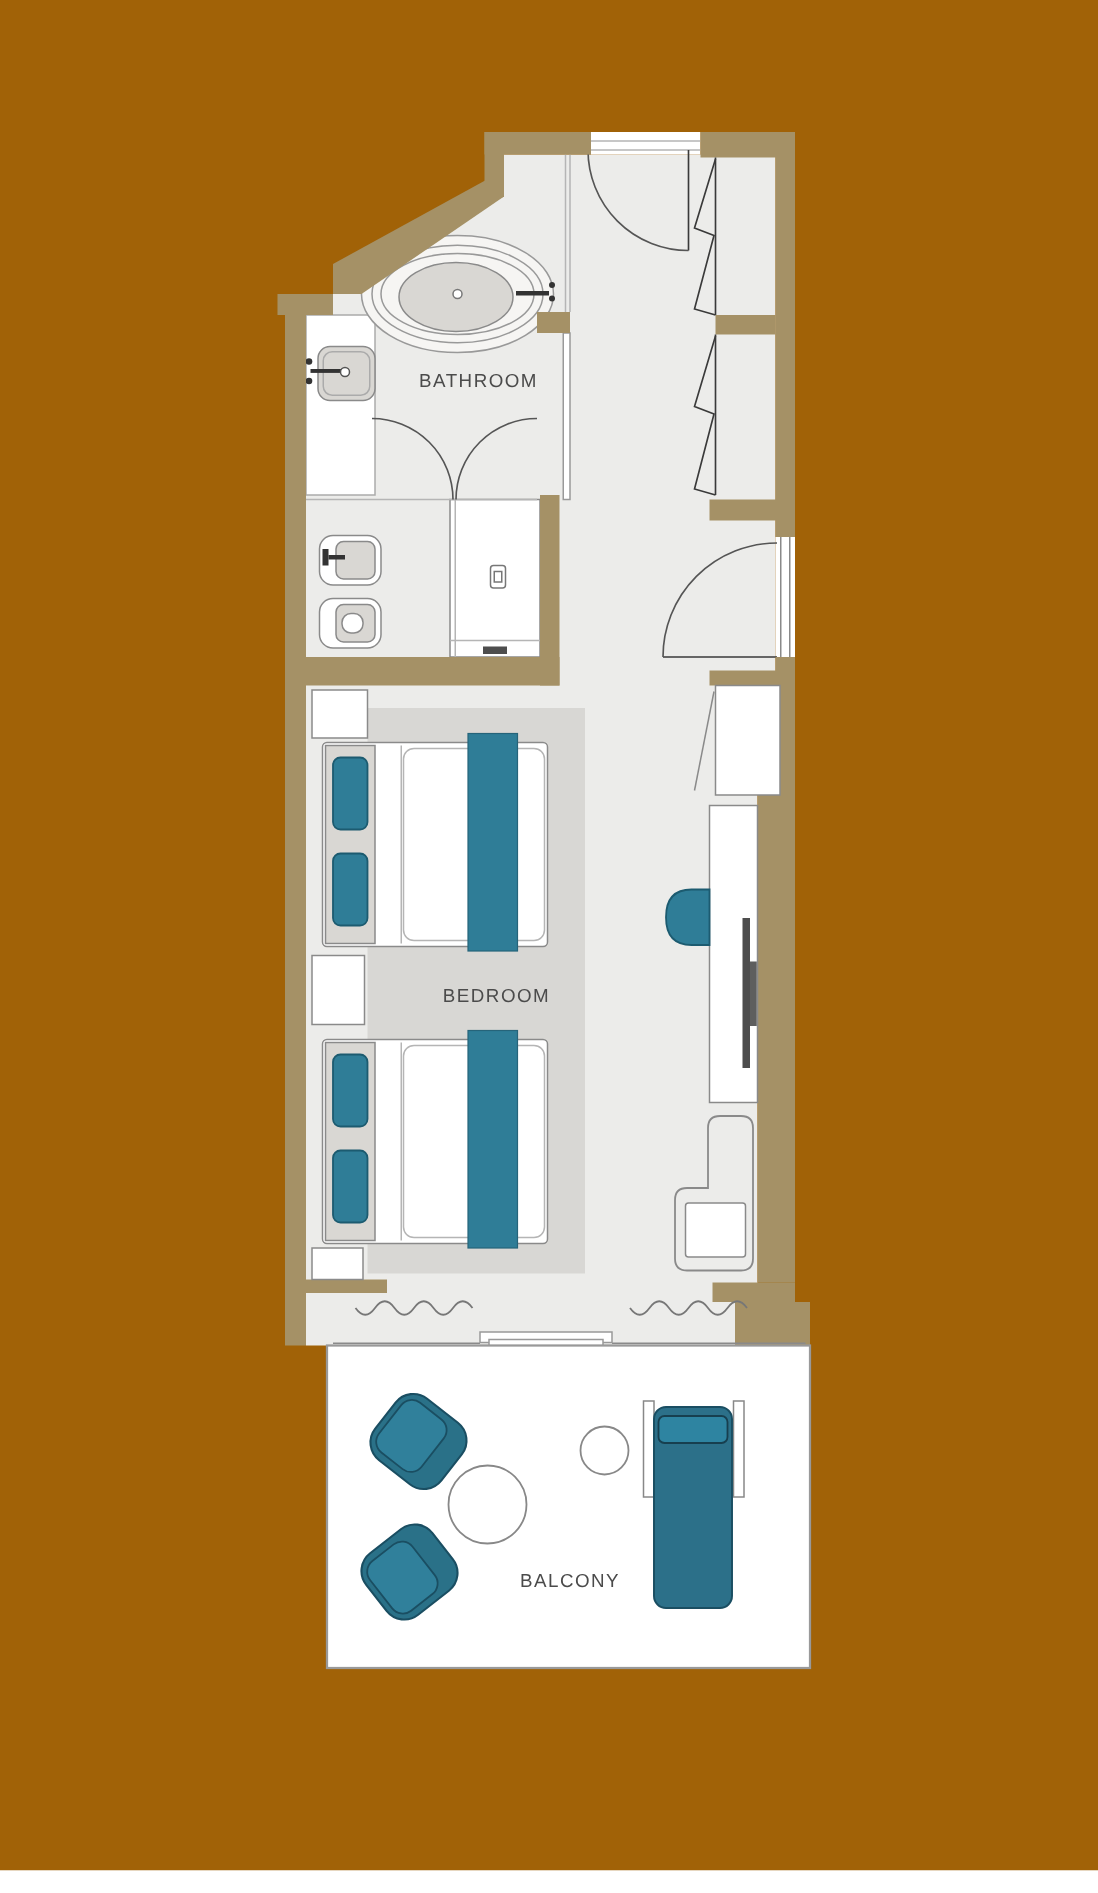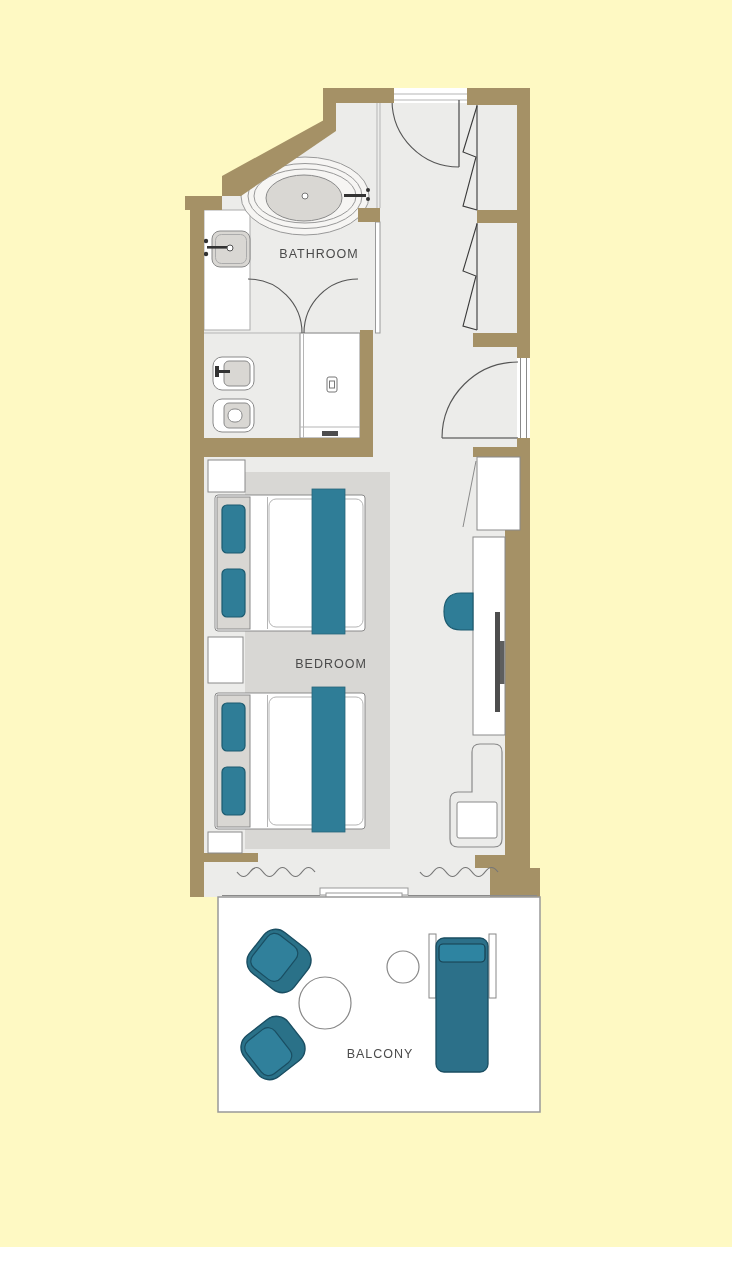--- a/index.html
+++ b/index.html
@@ -1,21 +1,21 @@
 <!DOCTYPE html>
 <html style="--wall: #A59166; --floor: #ECECEA; --rug: #D8D7D4; --fixture: #D9D7D3; --teal: #2F7D97; --tealDark: #1C5B70; --tealOuter: #2A7188; --tealLight: #30809B; --line: #8A8A8A; --tv: #4D4D4D; --tvMount: #5E5E5E; --text: #4B4B4B; --white: #FFFFFF;"><head>
 <meta charset="utf-8">
 <style>
   :root{
     --wall:#A59166; --floor:#ECECEA; --rug:#D8D7D4; --fixture:#D9D7D3;
     --teal:#2F7D97; --tealDark:#1C5B70; --tealOuter:#2A7188; --tealLight:#30809B;
     --line:#8A8A8A; --tv:#4D4D4D; --tvMount:#5E5E5E; --text:#4B4B4B; --white:#FFFFFF;
   }
   html,body{margin:0;padding:0;background:#fff;}
-  .stage{position:relative;width:732px;height:1247px;background:#fef9c3;overflow:hidden;
+  .stage{position:relative;width:732px;height:1247px;background:#a16207;overflow:hidden;
          font-family:"Liberation Sans",sans-serif;}
   svg{display:block;}
   .wall{fill:var(--wall);stroke:none;}
   .floor{fill:var(--floor);stroke:none;}
   .rug{fill:var(--rug);stroke:none;}
   .wbox{fill:#fff;stroke:var(--line);stroke-width:1;}
   .wboxthin{fill:#fff;stroke:#ABABAB;stroke-width:1;}
   .fix{fill:var(--fixture);stroke:var(--line);stroke-width:1;}
   .ln{stroke:var(--line);stroke-width:1;fill:none;}
   .lnlight{stroke:#B5B5B5;stroke-width:1;fill:none;}

